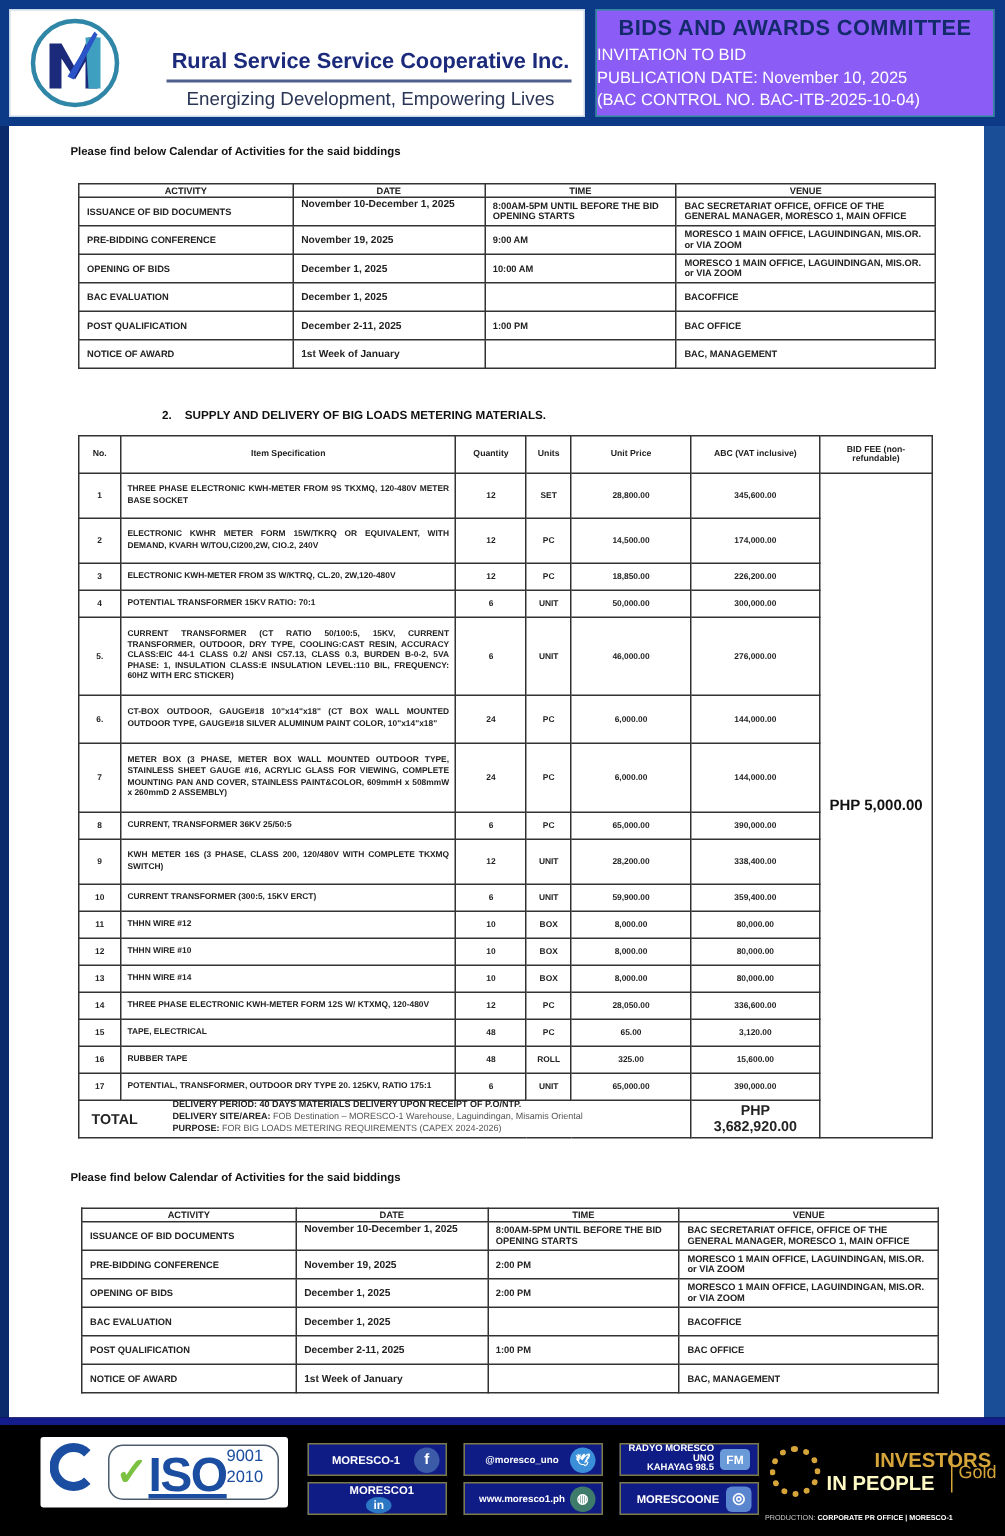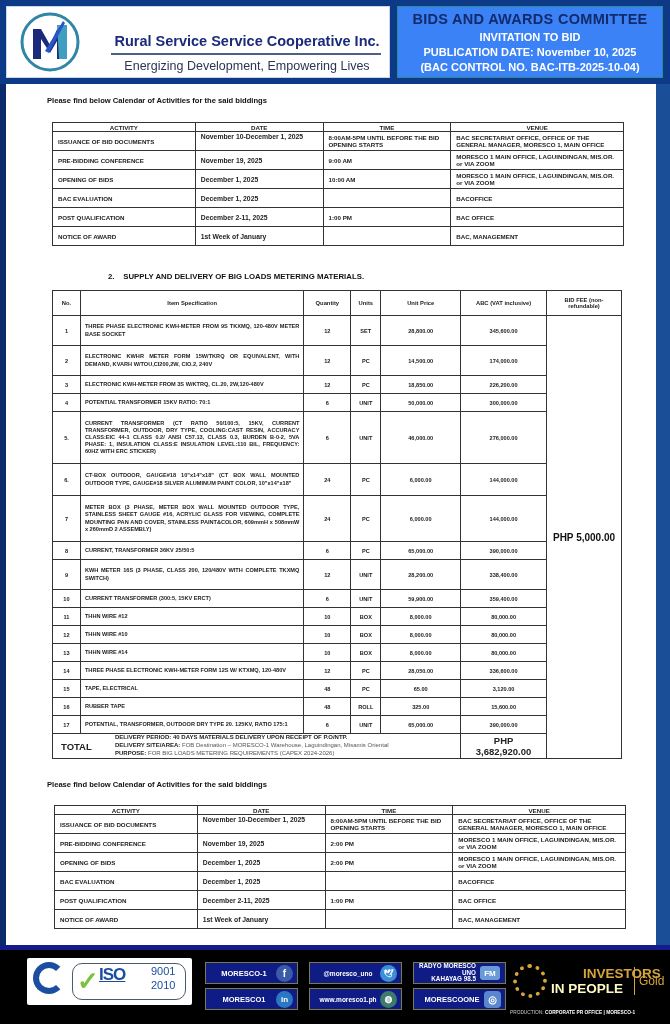--- a/index.html
+++ b/index.html
@@ -8,23 +8,23 @@
 
   
   .header { position: absolute; left: 0; top: 0; width: 670px; height: 84px; background: #0c3a86; }
   .brand-box { position: absolute; left: 6px; top: 6px; width: 384px; height: 72px; background: #fff; border: 1px solid #c9d6ea; }
   .logo { position: absolute; left: 12px; top: 4px; width: 62px; height: 62px; }
   .brand-name1 { position: absolute; left: 100px; top: 10px; width: 280px; text-align: center; font-weight: bold; font-size: 14.5px; color: #1b2a7a; }
   .brand-name2 { position: absolute; left: 100px; top: 26px; width: 280px; text-align: center; font-weight: bold; font-size: 14.5px; color: #1b2a7a; }
   .brand-rule { position: absolute; left: 104px; top: 46px; width: 270px; height: 2px; background: #4f5e8b; }
   .brand-tag { position: absolute; left: 100px; top: 52px; width: 280px; text-align: center; font-size: 12.5px; color: #2a3556; }
 
-  .bac-box { position: absolute; left: 397px; top: 6px; width: 266px; height: 72px; background: #3b82f6; border: 1px solid #2c8b99; }
+  .bac-box { position: absolute; left: 397px; top: 6px; width: 266px; height: 72px; background: #8b5cf6; border: 1px solid #2c8b99; }
   .bac-title { position: absolute; left: 0; top: 4px; width: 100%; text-align: center; font-weight: bold; font-size: 14.5px; color: #132a6b; letter-spacing: 0.3px; }
-  .bac-line { position: absolute; left: 0; width: 100%; text-align: center; font-weight: bold; font-size: 11px; color: #fff; }
+  .bac-line { position: absolute; left: 0; width: 100%; text-align: left; font-weight: normal; font-size: 11px; color: #fff; }
   .bac-l1 { top: 24px; } .bac-l2 { top: 39px; } .bac-l3 { top: 54px; }
 
   
   .page { position: absolute; left: 6px; top: 84px; width: 650px; height: 861px; background: #fff; }
   .right-strip { position: absolute; left: 656px; top: 84px; width: 14px; height: 861px; background: #1a4e97; }
 
   .intro { position: absolute; left: 47px; font-size: 7.6px; font-weight: bold; color: #111; }
 
   table { border-collapse: collapse; position: absolute; }
   .cal td, .cal th { border: 1px solid #333; font-size: 6.2px; font-weight: bold; color: #222; padding: 1px 5px; text-align: left; vertical-align: middle; }
@@ -47,21 +47,21 @@
   .notes b { font-weight: bold; color: #222; }
   .notes .val { color: #555; font-weight: normal; }
 
   
   .footer { position: absolute; left: 0; top: 945px; width: 670px; height: 79px; background: #000; }
   .footer-band { position: absolute; left: 0; top: 0; width: 670px; height: 5px; background: #141c8c; }
   .iso { position: absolute; left: 27px; top: 13px; width: 165px; height: 47px; background: #fff; border-radius: 2px; }
   .iso-g { position: absolute; left: 6px; top: 4px; width: 32px; height: 32px; border-radius: 50%; border: 6px solid #1b4ea1; border-right-color: transparent; }
   .iso-pill { position: absolute; left: 45px; top: 5px; width: 114px; height: 37px; border: 1.5px solid #4b5c6e; border-radius: 10px; }
   .iso-check { position: absolute; left: 50px; top: 8px; font-size: 26px; color: #7cc242; font-weight: bold; }
-  .iso-text { position: absolute; left: 72px; top: 7px; font-size: 17px; font-weight: bold; color: #1b4ea1; letter-spacing: -1px; text-decoration: underline; }
+  .iso-text { position: absolute; left: 72px; top: 7px; font-size: 32px; font-weight: bold; color: #1b4ea1; letter-spacing: -1px; text-decoration: underline; }
   .iso-year1 { position: absolute; left: 124px; top: 7px; font-size: 11px; color: #1b4ea1; }
   .iso-year2 { position: absolute; left: 124px; top: 21px; font-size: 11px; color: #1b4ea1; }
 
   .social { position: absolute; height: 22px; background: #101c86; border: 1.5px solid #7d7a4a; color: #fff; font-weight: bold; font-size: 7.5px; display: flex; align-items: center; padding-left: 6px; }
   .social .lbl { flex: 1; text-align: center; }
   .social .ico { width: 17px; height: 17px; border-radius: 50%; margin-right: 4px; display: flex; align-items: center; justify-content: center; font-size: 10px; color: #fff; font-weight: bold; }
   .fm-box { width: 20px; height: 14px; border-radius: 3px; background: #6a9bd8; color: #fff; font-size: 8px; display: flex; align-items: center; justify-content: center; margin-right: 5px; }
   .radio-lbl { flex: 1; text-align: right; padding-right: 4px; line-height: 1.1; font-size: 6.3px; }
 
   .iip { position: absolute; left: 513px; top: 19px; width: 150px; height: 36px; }
@@ -395,21 +395,21 @@
     <div class="iso-check">✓</div>
     <div class="iso-text">ISO</div>
     <div class="iso-year1">9001</div>
     <div class="iso-year2">2010</div>
   </div>
 
   <a class="social" style="left:205px; top:17px; width:93px;">
     <span class="lbl">MORESCO-1</span>
     <span class="ico" style="background:#3b5ba8;">f</span>
   </a>
-  <a class="social" style="left:205px; top:43px; width:93px;">
+  <a class="social" style="left:205px; top:43px; width:93px;flex-direction:column;">
     <span class="lbl">MORESCO1</span>
     <span class="ico" style="background:#2c77c4; font-size:8px;">in</span>
   </a>
   <a class="social" style="left:309px; top:17px; width:93px;">
     <span class="lbl" style="font-size:6.5px;">@moresco_uno</span>
     <span class="ico" style="background:#3b8fd8; font-size:8px;">🕊</span>
   </a>
   <a class="social" style="left:309px; top:43px; width:93px;">
     <span class="lbl" style="font-size:6.5px;">www.moresco1.ph</span>
     <span class="ico" style="background:#3f7b6a; font-size:9px;">◍</span>

